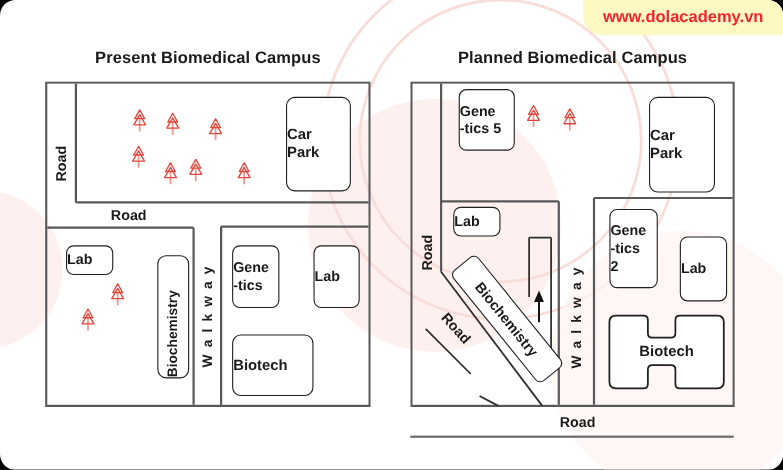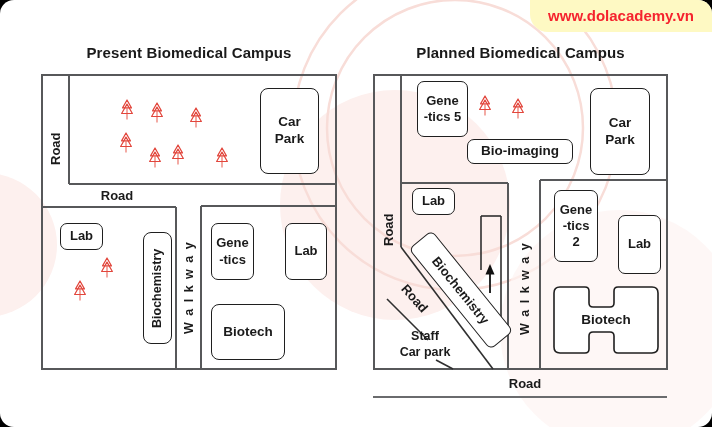--- a/index.html
+++ b/index.html
@@ -8,21 +8,21 @@
     border-radius:14px; overflow:hidden;
     font-family:"Liberation Sans","DejaVu Sans",sans-serif;
     color:#1a1a1a;
   }
   .abs { position:absolute; }
   .title { font-size:15px; font-weight:700; text-align:center; letter-spacing:.1px; }
   .map { position:absolute; }
   .map svg.lines { position:absolute; left:0; top:0; }
   .box {
     position:absolute; background:#fff; border:1.5px solid #1f1f1f; border-radius:7px;
-    display:flex; flex-direction:column; align-items:center; justify-content:center;
+    display:flex; flex-direction:column; align-items:flex-start; justify-content:center;
     font-weight:700; font-size:13px; line-height:1.25; text-align:center; z-index:3;
   }
   .label { position:absolute; font-weight:700; font-size:13px; display:flex; align-items:center; justify-content:center; text-align:center; z-index:4; }
   .vtext { writing-mode:vertical-rl; transform:rotate(180deg); }
   .walkway { font-size:12.5px; letter-spacing:1.5px; }
   .badge {
     position:absolute; top:0; right:0; z-index:9; background:#fef9c3;
     padding:7px 18px 8px 18px; border-bottom-left-radius:18px;
     font-weight:700; font-size:15px; color:#f5232e;
   }
@@ -132,30 +132,25 @@
                L 245,279 Q 241,279 241,275 L 241,262 Q 241,258 237,258 L 220,258 Q 216,258 216,262
                L 216,275 Q 216,279 212,279 L 187,279 Q 181,279 181,273 L 181,219 Q 181,213 187,213 Z" fill="#fff" stroke="#1f1f1f" stroke-width="1.6"></path>
 
       <use href="#tree" x="105" y="21" width="14" height="21.5"></use>
       <use href="#tree" x="138" y="24" width="14" height="21.5"></use>
     </svg>
 
     <div class="label vtext" style="left:3px; top:126px; width:25px; height:60px;">Road</div>
     <div class="label" style="left:12px; top:211px; width:60px; height:26px; transform:rotate(48deg);">Road</div>
     <div class="label vtext walkway" style="left:139px; top:153px; width:25px; height:122px;">W a l k w a y</div>
-    <div class="label" style="left:12px; top:253px; width:80px; height:34px; font-size:12.5px; line-height:1.3; flex-direction:column;">
-      <span>Staff</span>
-      <span>Car park</span>
-    </div>
 
     <div class="box" style="left:44px; top:7px; width:49px; height:54px;">
       <span>Gene</span>
       <span>-tics 5</span>
     </div>
-    <div class="box" style="left:94px; top:65px; width:104px; height:23px; font-size:13.5px;">Bio-imaging</div>
     <div class="box" style="left:217px; top:14px; width:58px; height:85px; border-radius:8px; font-size:13.5px;">
       <span>Car</span>
       <span>Park</span>
     </div>
     <div class="box" style="left:39px; top:114px; width:41px; height:25px;">Lab</div>
     <div class="rotbox" style="left:23px; top:201px; width:128px; height:28px; transform:rotate(51deg);">Biochemistry</div>
     <div class="box" style="left:181px; top:116px; width:42px; height:70px;">
       <span>Gene</span>
       <span>-tics</span>
       <span>2</span>

